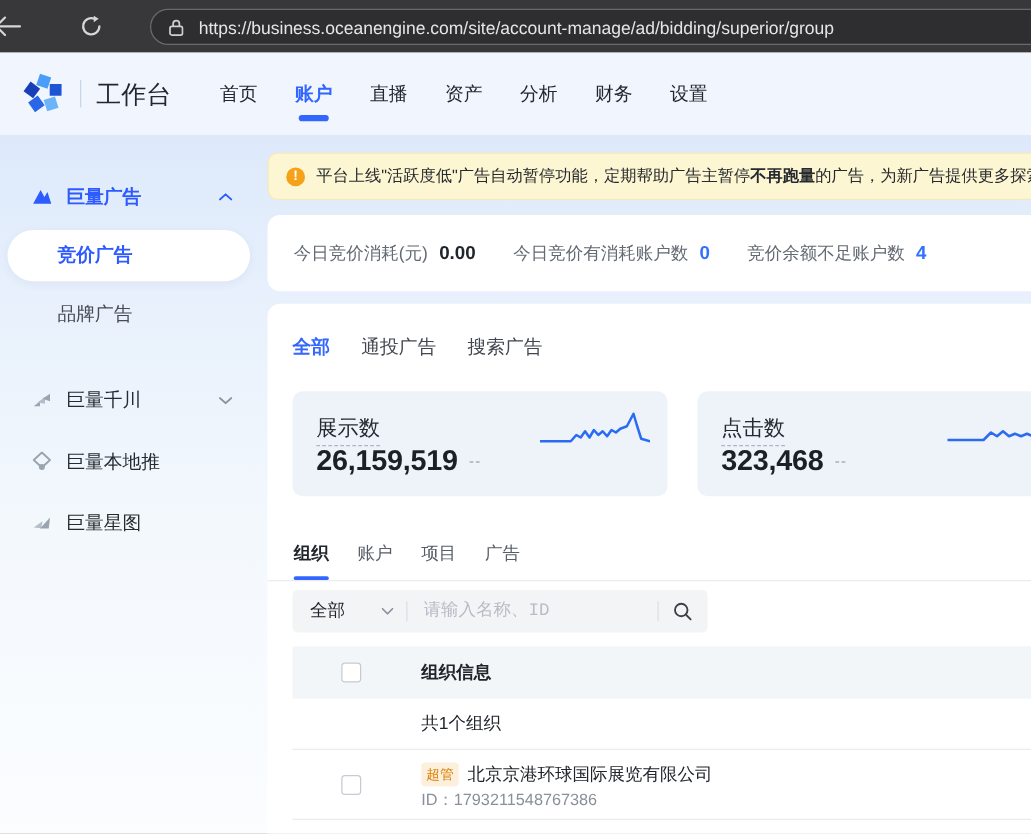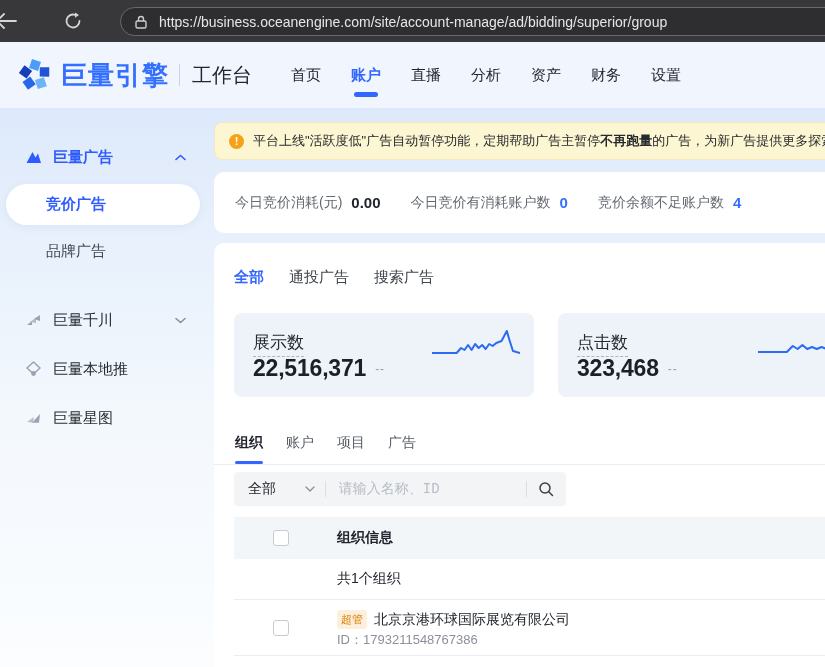--- a/index.html
+++ b/index.html
@@ -135,30 +135,29 @@
     <div class="logo-wrap">
       <svg width="38" height="38" viewBox="0 0 38 38">
         <g>
           <polygon points="16,3 25,6 22,15 13,12" fill="#4a9efa" transform="rotate(0 19 19)"></polygon>
           <polygon points="16,3 25,6 22,15 13,12" fill="#1f55d5" transform="rotate(72 19 19)"></polygon>
           <polygon points="16,3 25,6 22,15 13,12" fill="#6cb4f9" transform="rotate(144 19 19)"></polygon>
           <polygon points="16,3 25,6 22,15 13,12" fill="#2a66e8" transform="rotate(216 19 19)"></polygon>
           <polygon points="16,3 25,6 22,15 13,12" fill="#1740b8" transform="rotate(288 19 19)"></polygon>
         </g>
       </svg>
-      <span class="brand-name">巨量引擎</span>
       <span class="brand-divider"></span>
       <span class="workspace-name">工作台</span>
     </div>
     <div class="top-nav">
       <div class="nav-item">首页</div>
       <div class="nav-item active">账户</div>
       <div class="nav-item">直播</div>
+      <div class="nav-item">资产</div>
       <div class="nav-item">分析</div>
-      <div class="nav-item">资产</div>
       <div class="nav-item">财务</div>
       <div class="nav-item">设置</div>
     </div>
   </div>
 
   <div class="workspace">
 
     <div class="sidebar">
       <div class="side-row side-section-ad">
         <svg class="side-icon" viewBox="0 0 17 17">
@@ -228,21 +227,21 @@
 
         <div class="scope-tabs">
           <div class="scope-tab active">全部</div>
           <div class="scope-tab">通投广告</div>
           <div class="scope-tab">搜索广告</div>
         </div>
 
         <div class="metric-card m0">
           <span class="metric-label">展示数</span>
           <div class="metric-value-row">
-            <span class="metric-value">22,516,371</span>
+            <span class="metric-value">26,159,519</span>
             <span class="metric-delta">--</span>
           </div>
           <svg class="sparkline" viewBox="0 0 100 30" preserveAspectRatio="none">
               <polyline points="0,25 28,25 33,20 37,22 41,17 45,22 49,16 53,20 57,17 61,21 65,16 69,18 73,15 79,13 85,3 88,12 92,23 100,25" fill="none" stroke="#2b6bf3" stroke-width="2" stroke-linejoin="round" stroke-linecap="round" vector-effect="non-scaling-stroke"></polyline>
             </svg>
         </div>
 
         <div class="metric-card m1">
           <span class="metric-label">点击数</span>
           <div class="metric-value-row">

